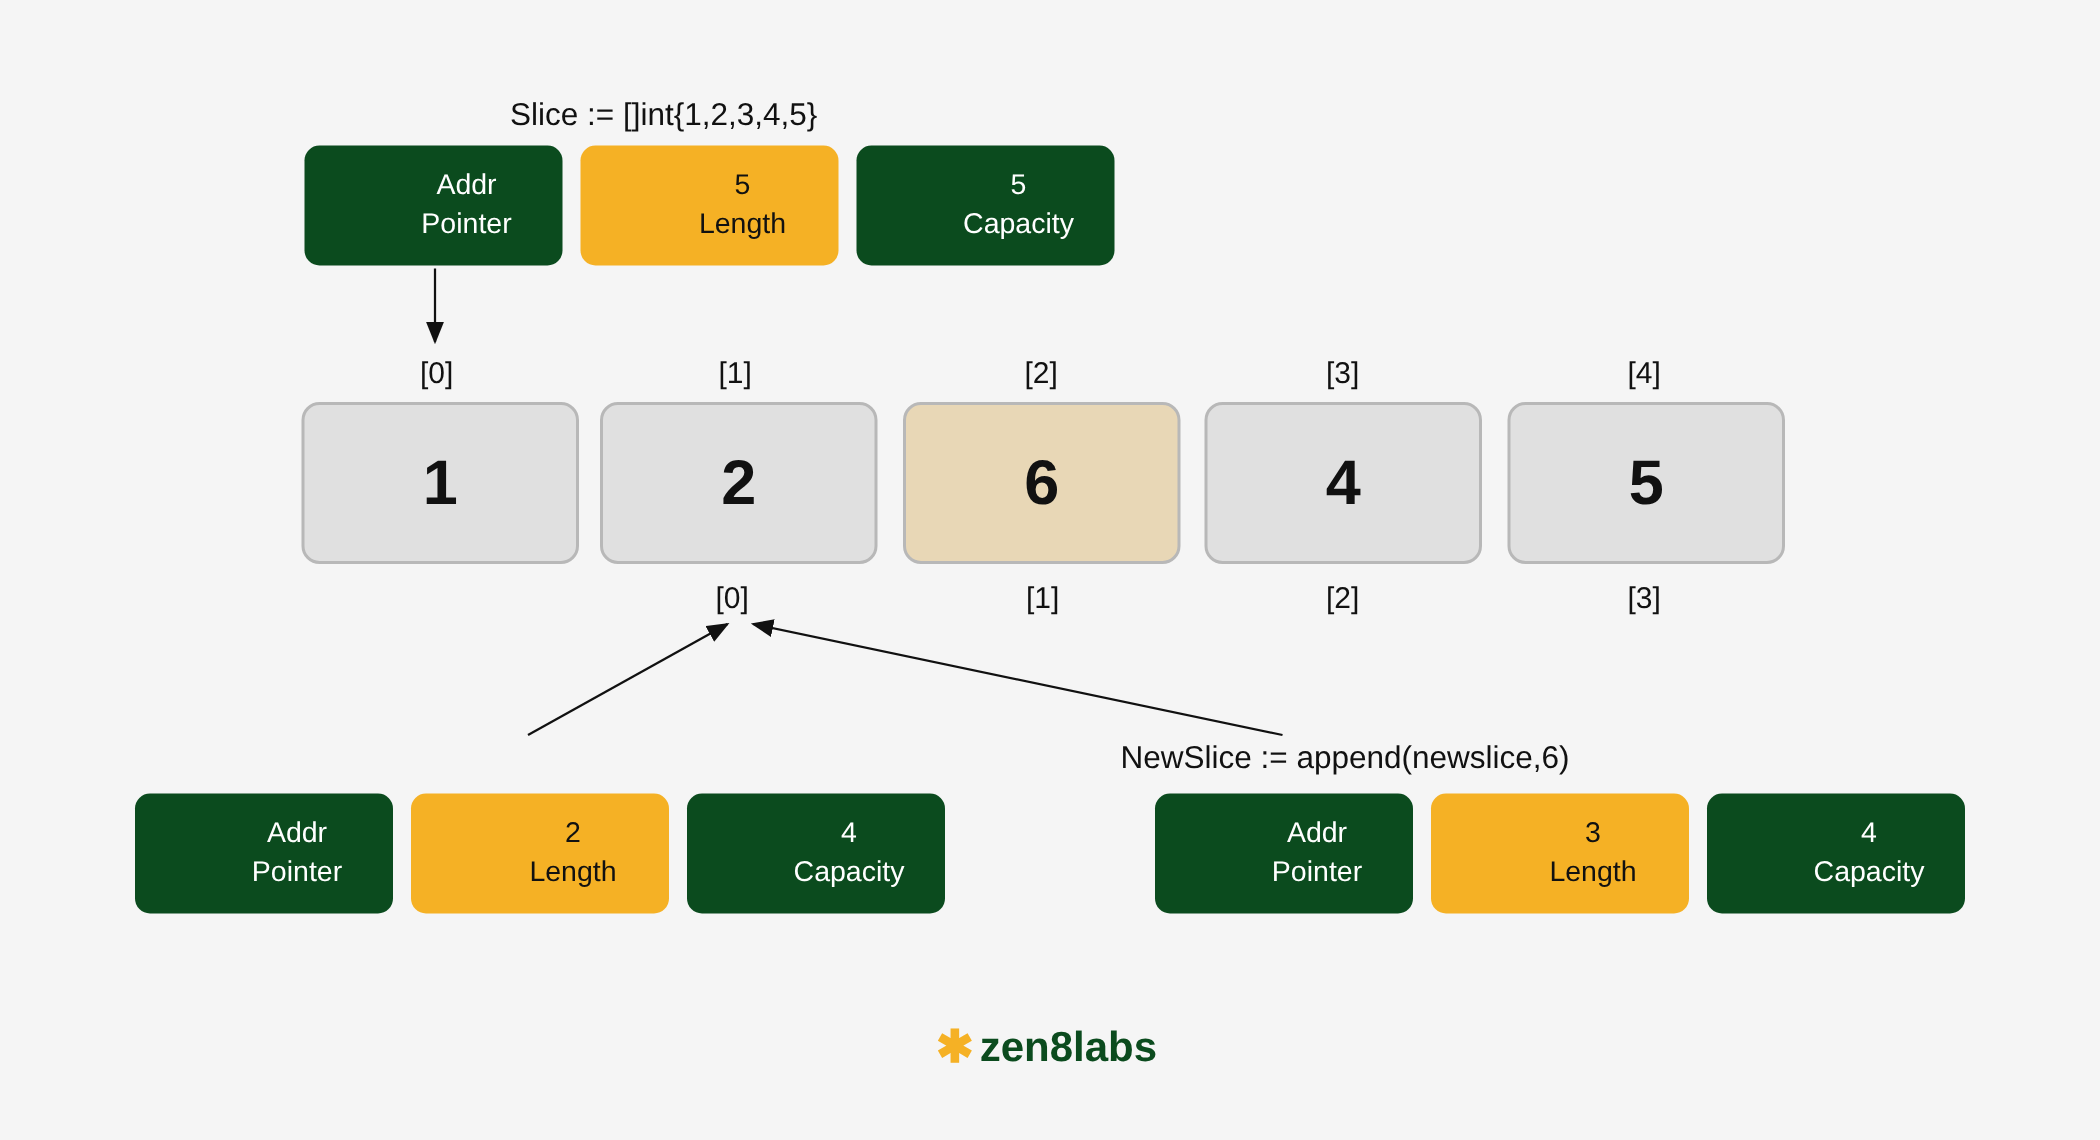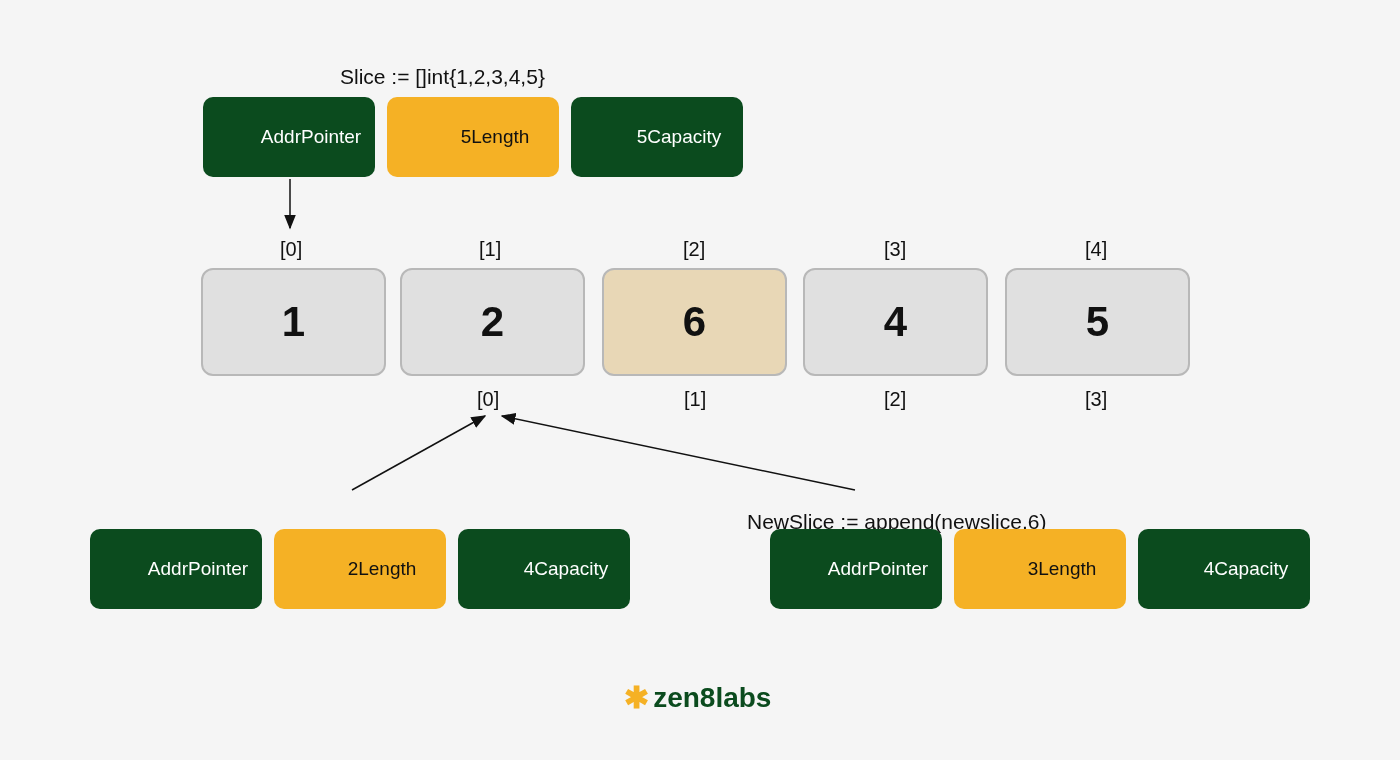--- a/index.html
+++ b/index.html
@@ -18,21 +18,21 @@
     color: #111;
     white-space: nowrap;
   }
 
   .header-box {
     position: absolute;
     width: 172px;
     height: 80px;
     border-radius: 10px;
     display: flex;
-    flex-direction: row;
+    flex-direction: column;
     align-items: center;
     justify-content: center;
     font-size: 19px;
     line-height: 1.35;
     padding-left: 44px;
   }
   .header-green { background: #0b4b1e; color: #fff; }
   .header-orange { background: #f5b125; color: #111; }
 
   .array-label {
@@ -106,21 +106,21 @@
   <div class="cell cell-highlight" style="left:602px; top:268px;">6</div>
   <div class="cell cell-default" style="left:803px; top:268px;">4</div>
   <div class="cell cell-default" style="left:1005px; top:268px;">5</div>
 
   <div class="array-label" style="left:477px; top:388px;">[0]</div>
   <div class="array-label" style="left:684px; top:388px;">[1]</div>
   <div class="array-label" style="left:884px; top:388px;">[2]</div>
   <div class="array-label" style="left:1085px; top:388px;">[3]</div>
 
 
-  <div class="code-label" style="left:747px; top:494px;margin-top:16px;">NewSlice := append(newslice,6)</div>
+  <div class="code-label" style="left:747px; top:494px;">NewSlice := append(newslice,6)</div>
 
   <div class="header-box header-green" style="left:90px; top:529px;">
     <span>Addr</span>
     <span>Pointer</span>
   </div>
   <div class="header-box header-orange" style="left:274px; top:529px;">
     <span>2</span>
     <span>Length</span>
   </div>
   <div class="header-box header-green" style="left:458px; top:529px;">

